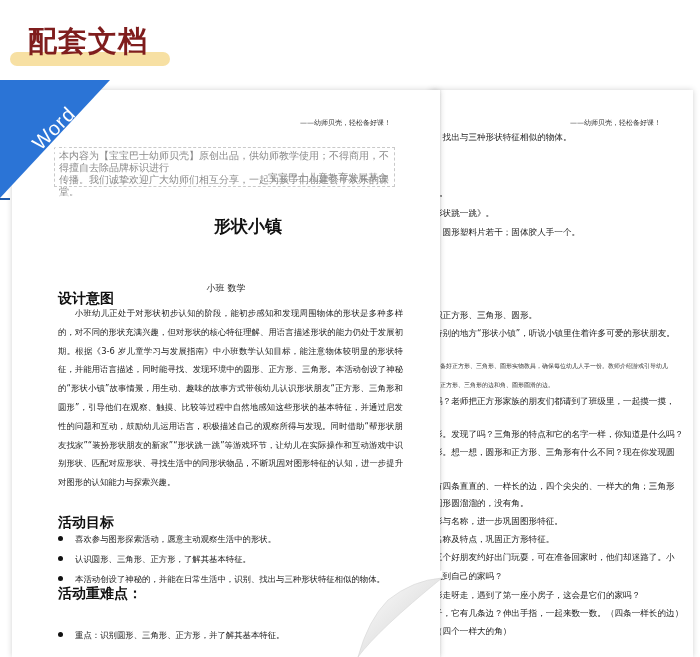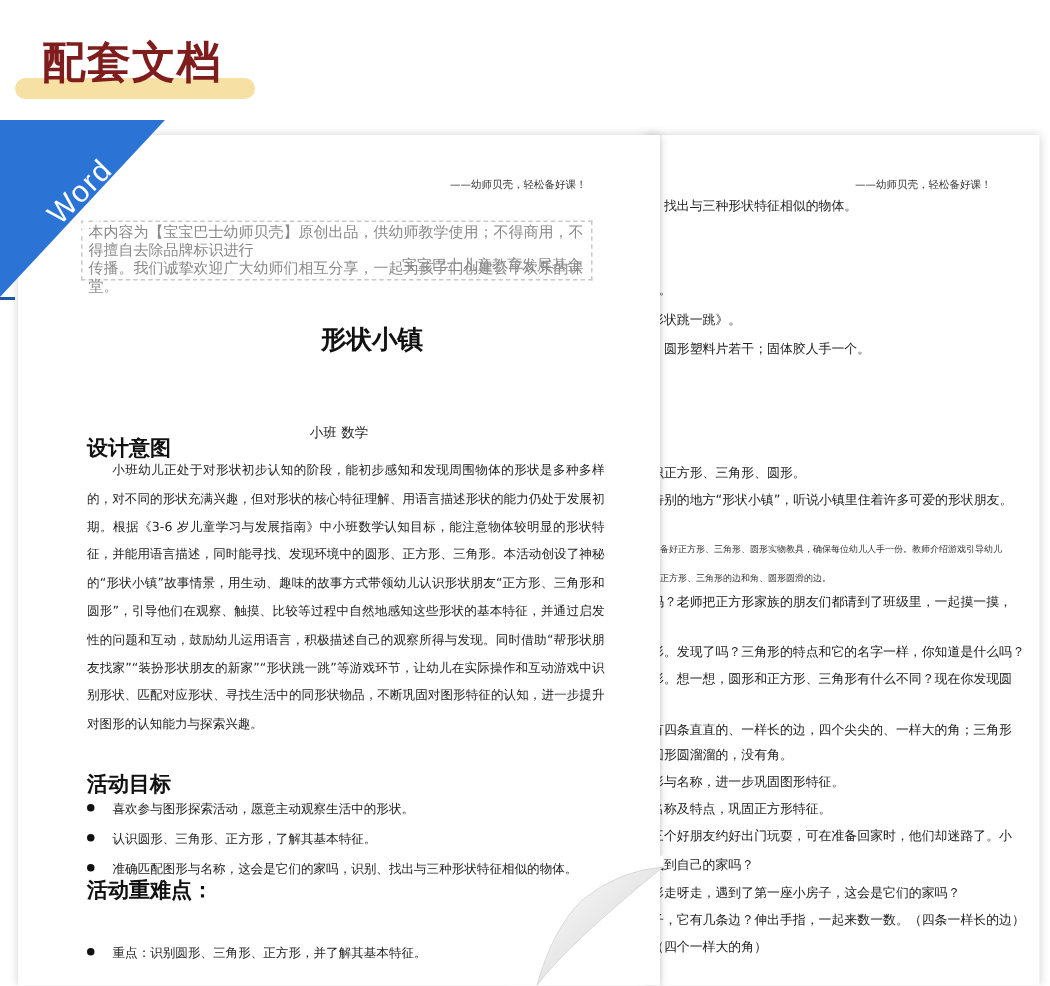--- a/index.html
+++ b/index.html
@@ -85,21 +85,21 @@
 
   <div class="doc-title">形状小镇</div>
   <div class="doc-sub">小班  数学</div>
 
   <div class="sec-h" style="top:200px;">设计意图</div>
   <div class="para">小班幼儿正处于对形状初步认知的阶段，能初步感知和发现周围物体的形状是多种多样的，对不同的形状充满兴趣，但对形状的核心特征理解、用语言描述形状的能力仍处于发展初期。根据《3-6 岁儿童学习与发展指南》中小班数学认知目标，能注意物体较明显的形状特征，并能用语言描述，同时能寻找、发现环境中的圆形、正方形、三角形。本活动创设了神秘的“形状小镇”故事情景，用生动、趣味的故事方式带领幼儿认识形状朋友“正方形、三角形和圆形”，引导他们在观察、触摸、比较等过程中自然地感知这些形状的基本特征，并通过启发性的问题和互动，鼓励幼儿运用语言，积极描述自己的观察所得与发现。同时借助“帮形状朋友找家”“装扮形状朋友的新家”“形状跳一跳”等游戏环节，让幼儿在实际操作和互动游戏中识别形状、匹配对应形状、寻找生活中的同形状物品，不断巩固对图形特征的认知，进一步提升对图形的认知能力与探索兴趣。</div>
 
   <div class="sec-h" style="top:424px;">活动目标</div>
   <div class="bullet" style="top:444px;"><span class="dot"></span><span>喜欢参与图形探索活动，愿意主动观察生活中的形状。</span></div>
   <div class="bullet" style="top:464px;"><span class="dot"></span><span>认识圆形、三角形、正方形，了解其基本特征。</span></div>
-  <div class="bullet" style="top:484px;"><span class="dot"></span><span>准确匹配图形与名称，这会是它们的家吗，识别、找出与三种形状特征相似的物体。</span></div>
+  <div class="bullet" style="top:484px;"><span class="dot"></span><span>本活动创设了神秘的，并能在日常生活中，识别、找出与三种形状特征相似的物体。</span></div>
 
   <div class="sec-h" style="top:495px;">活动重难点：</div>
   <div class="bullet" style="top:540px;"><span class="dot"></span><span>重点：识别圆形、三角形、正方形，并了解其基本特征。</span></div>
 </div>
 
 <div class="ribbon">
   <div class="tri"></div>
   <div class="fold"></div>
   <div class="txt">
     <span class="w">Word</span>

